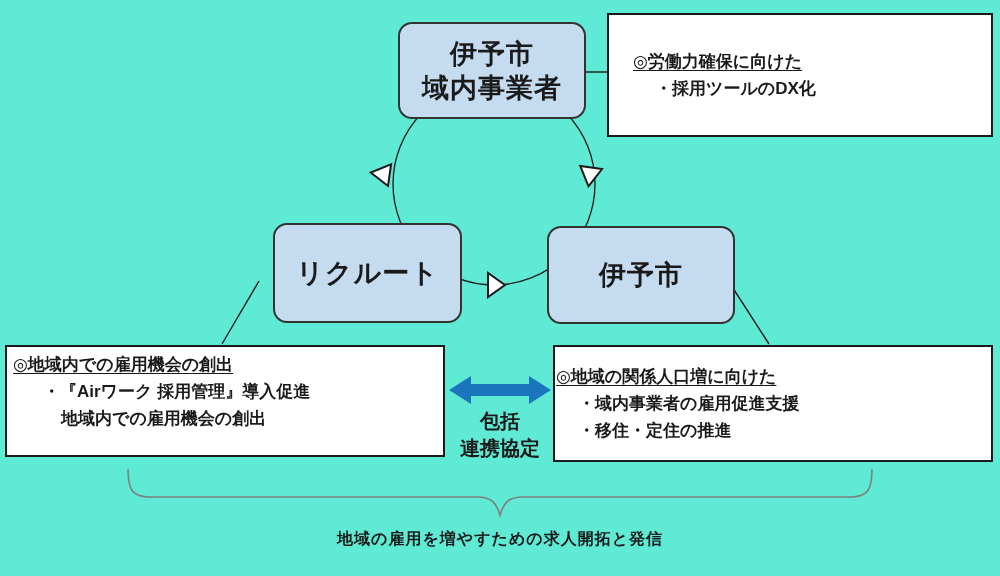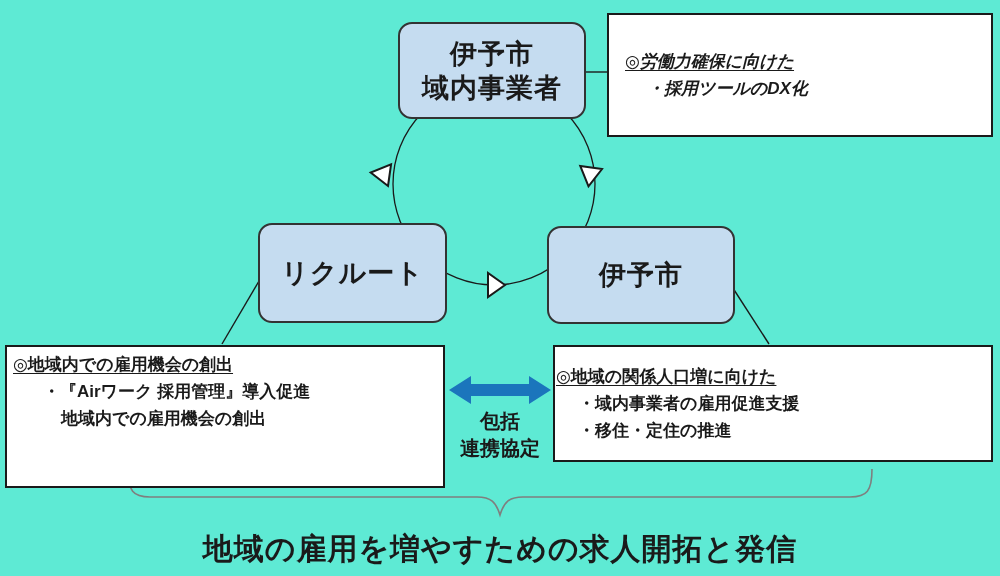--- a/index.html
+++ b/index.html
@@ -24,21 +24,21 @@
   .note .hline{text-decoration:underline;text-underline-offset:3px;}
   .ind-1{padding-left:22px;}
   .ind-2{padding-left:30px;}
   .ind-3{padding-left:48px;}
   .agreement{
     position:absolute;left:420px;top:408px;width:160px;
     text-align:center;font-size:20px;line-height:27px;
   }
   .caption{
     position:absolute;left:0;top:529px;width:1000px;
-    text-align:center;font-size:30px;letter-spacing:1px;
+    text-align:center;font-size:16px;letter-spacing:1px;
   }
 </style>
 </head>
 <body>
 
 <div class="stage">
 
   <svg width="1000" height="576" viewBox="0 0 1000 576">
 
     <circle cx="494" cy="184" r="101" fill="none" stroke="#1a1a1a" stroke-width="1.3"></circle>
@@ -61,34 +61,34 @@
 
     <path d="M128,469 C128,491 133,497 150,497 L477,497 C491,497 496,502 500,515
              C504,502 509,497 523,497 L850,497 C867,497 872,491 872,469" fill="none" stroke="#7f7f7f" stroke-width="1.6"></path>
   </svg>
 
   <div class="node" style="left:398px;top:22px;width:184px;height:93px;">
     <div>伊予市</div>
     <div>域内事業者</div>
   </div>
 
-  <div class="node" style="left:258px;top:223px;width:185px;height:96px;">
+  <div class="node" style="left:273px;top:223px;width:185px;height:96px;">
     <div>リクルート</div>
   </div>
 
   <div class="node" style="left:547px;top:226px;width:184px;height:94px;">
     <div>伊予市</div>
   </div>
 
-  <div class="note" style="left:607px;top:13px;width:386px;height:124px;padding-left:16px;font-style:italic;">
+  <div class="note" style="left:607px;top:13px;width:386px;height:124px;padding-left:24px;">
     <div class="hline">◎労働力確保に向けた</div>
     <div class="ind-1">・採用ツールのDX化</div>
   </div>
 
-  <div class="note" style="left:5px;top:345px;width:440px;height:143px;justify-content:flex-start;">
+  <div class="note" style="left:5px;top:345px;width:440px;height:112px;justify-content:flex-start;">
     <div class="hline">◎地域内での雇用機会の創出</div>
     <div class="ind-2">・『Airワーク 採用管理』導入促進</div>
     <div class="ind-3">地域内での雇用機会の創出</div>
   </div>
 
   <div class="note" style="left:553px;top:345px;width:440px;height:117px;padding-left:1px;">
     <div class="hline">◎地域の関係人口増に向けた</div>
     <div class="ind-1">・域内事業者の雇用促進支援</div>
     <div class="ind-1">・移住・定住の推進</div>
   </div>

